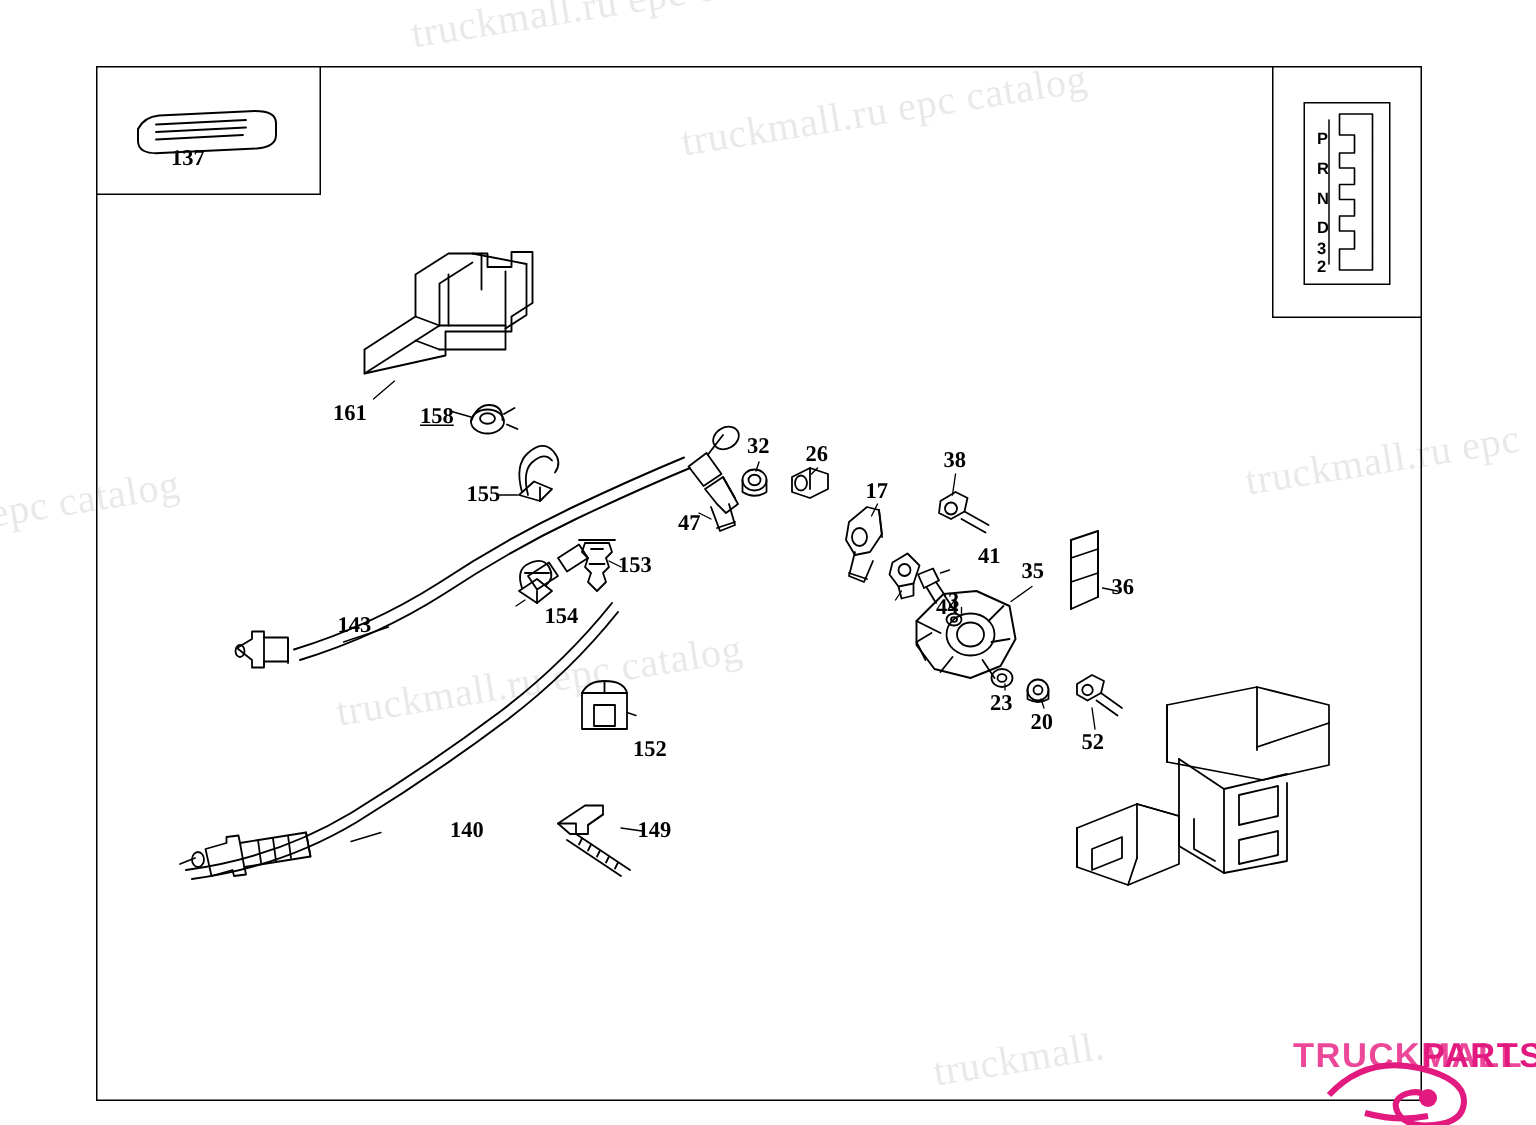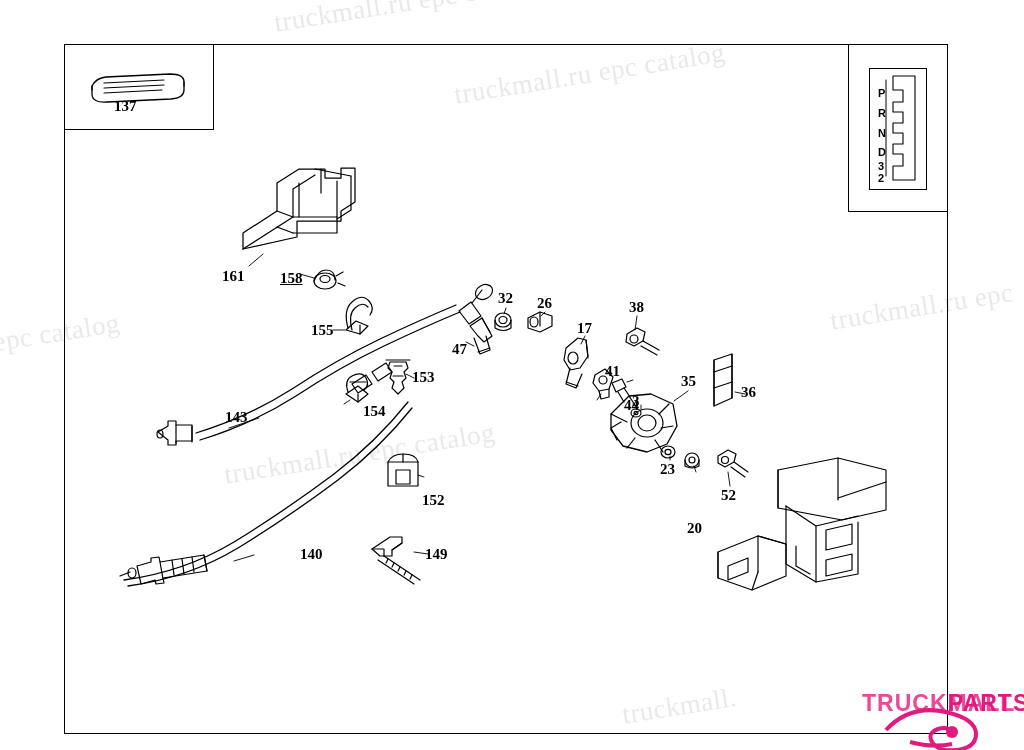--- a/index.html
+++ b/index.html
@@ -349,26 +349,26 @@
   <div class="label" style="left:412px; top:369px;">153</div>
   <div class="label" style="left:422px; top:492px;">152</div>
   <div class="label" style="left:252px; top:546px;margin-left:48px;">140</div>
   <div class="label" style="left:425px; top:546px;">149</div>
   <div class="label" style="left:452px; top:341px;">47</div>
   <div class="label" style="left:498px; top:290px;">32</div>
   <div class="label" style="left:537px; top:295px;">26</div>
   <div class="label" style="left:577px; top:320px;">17</div>
   <div class="label" style="left:629px; top:299px;">38</div>
   <div class="label" style="left:584px; top:397px;margin-left:40px;">44</div>
-  <div class="label" style="left:605px; top:363px;">41</div>
+  <div class="label" style="left:652px; top:363px;">41</div>
   <div class="label" style="left:632px; top:393px;">3</div>
   <div class="label" style="left:681px; top:373px;">35</div>
   <div class="label" style="left:741px; top:384px;">36</div>
   <div class="label" style="left:660px; top:461px;">23</div>
-  <div class="label" style="left:687px; top:474px;margin-top:46px;">20</div>
+  <div class="label" style="left:687px; top:474px;">20</div>
   <div class="label" style="left:721px; top:487px;">52</div>
 
   <div class="gear-letter" style="top:88px;">P</div>
   <div class="gear-letter" style="top:108px;">R</div>
   <div class="gear-letter" style="top:128px;">N</div>
   <div class="gear-letter" style="top:147px;">D</div>
   <div class="gear-letter" style="top:161px;">3</div>
   <div class="gear-letter" style="top:173px;">2</div>
 
   <div class="logo-text" style="left:862px; top:690px; font-size:23px; color:#ec4899;">TRUCKMALL</div>

